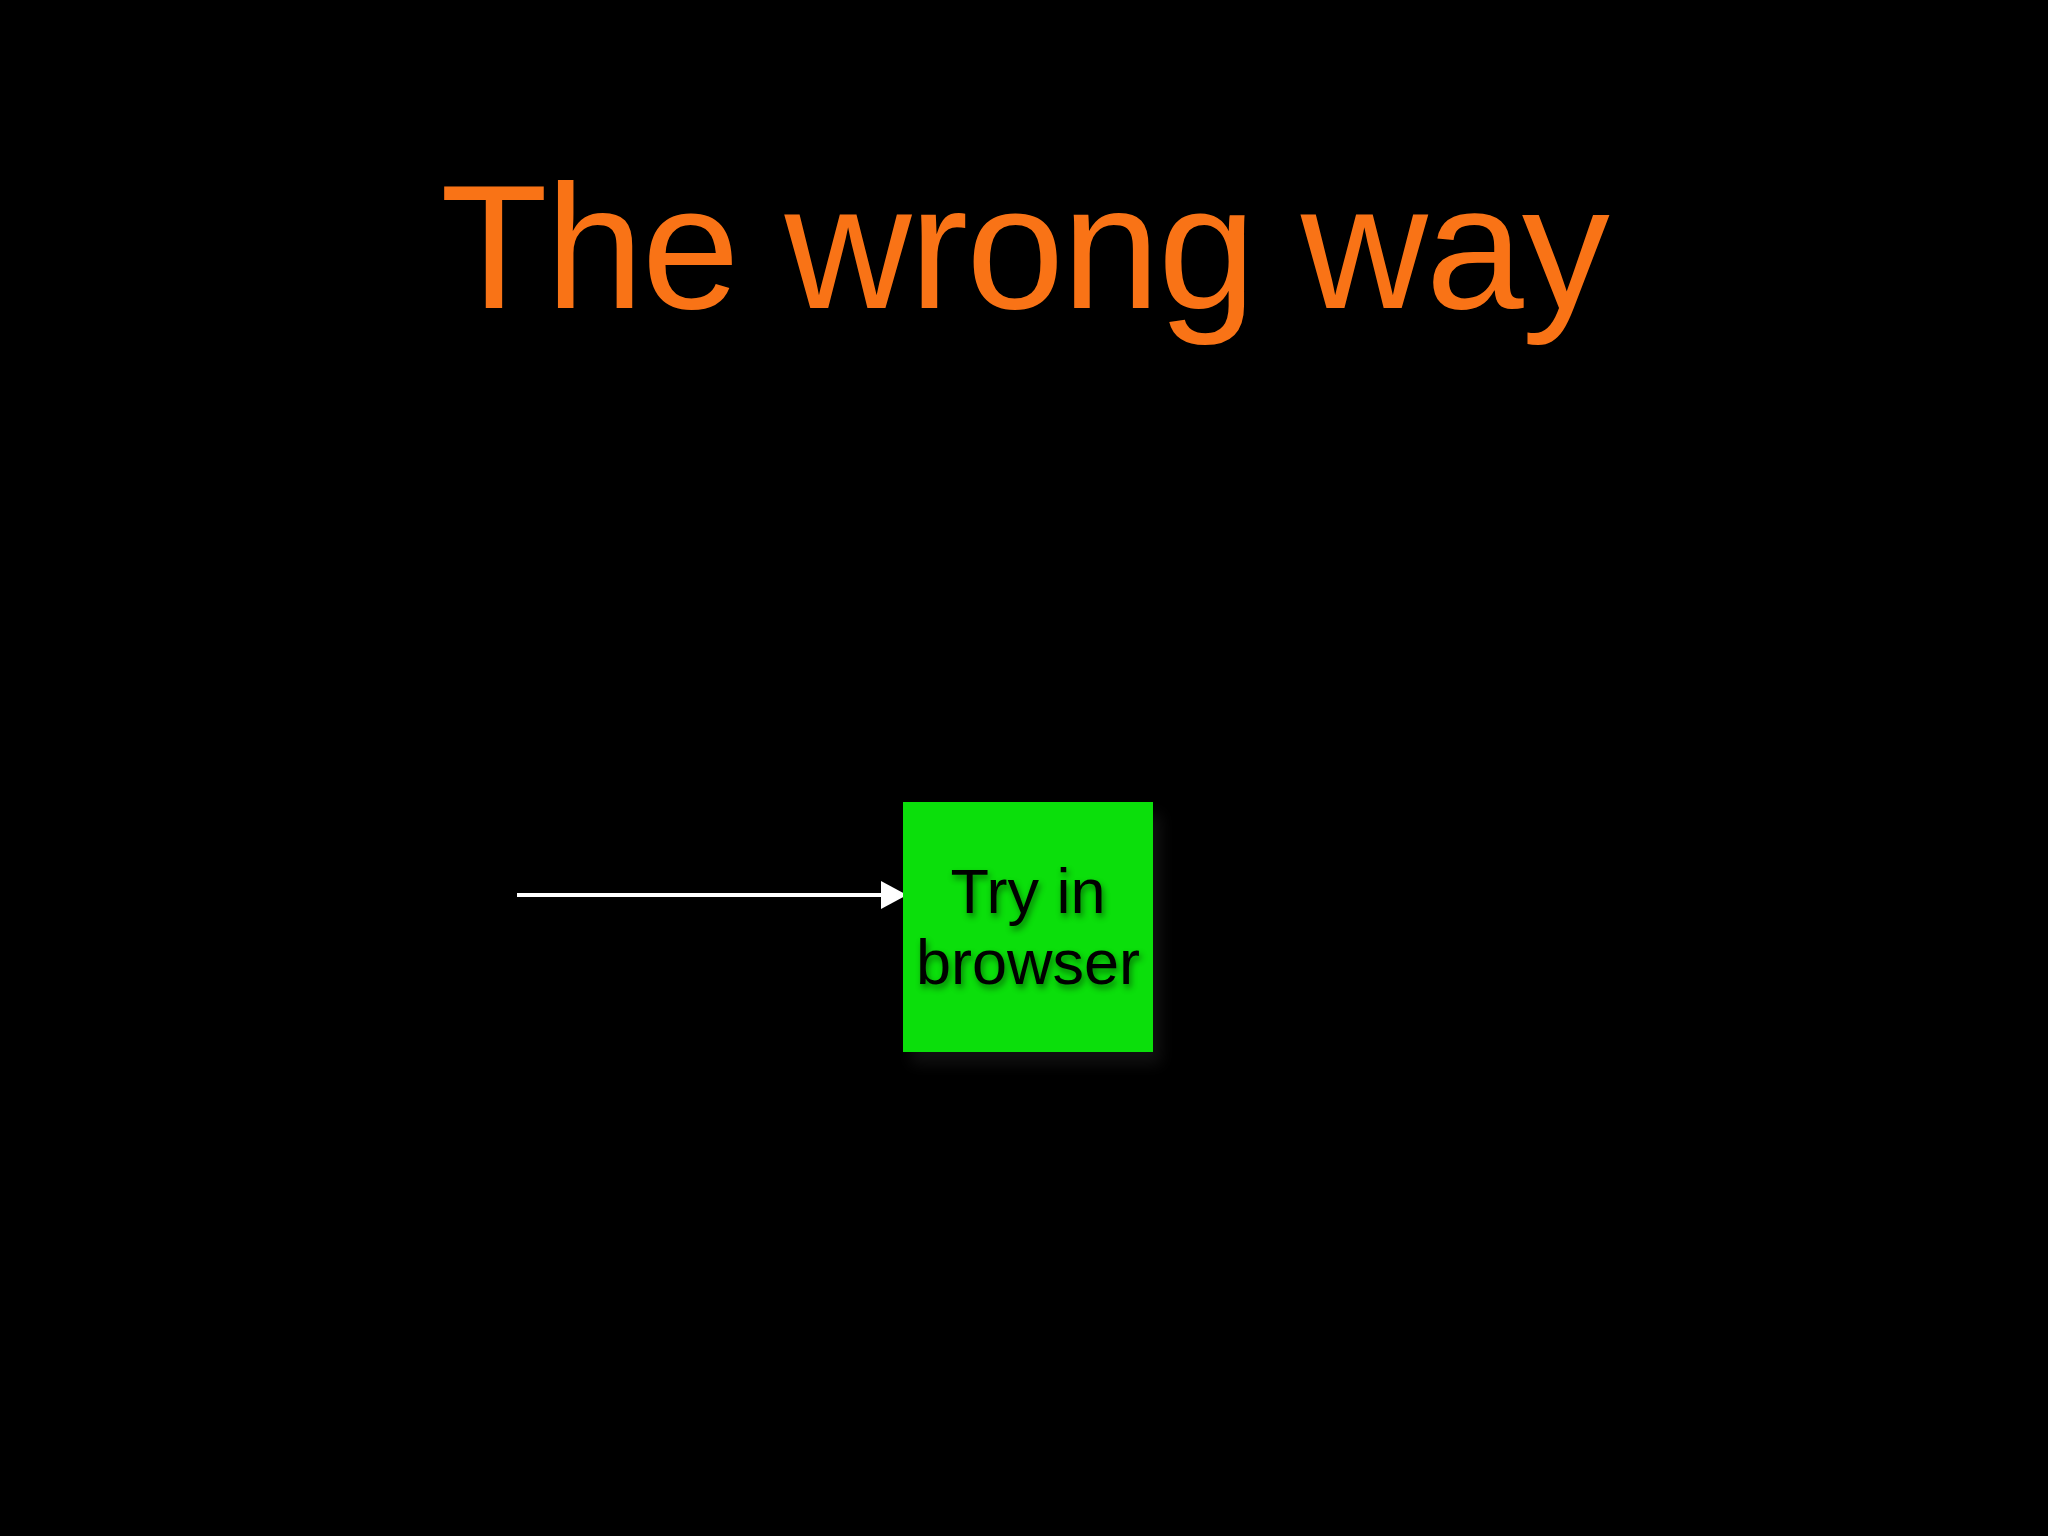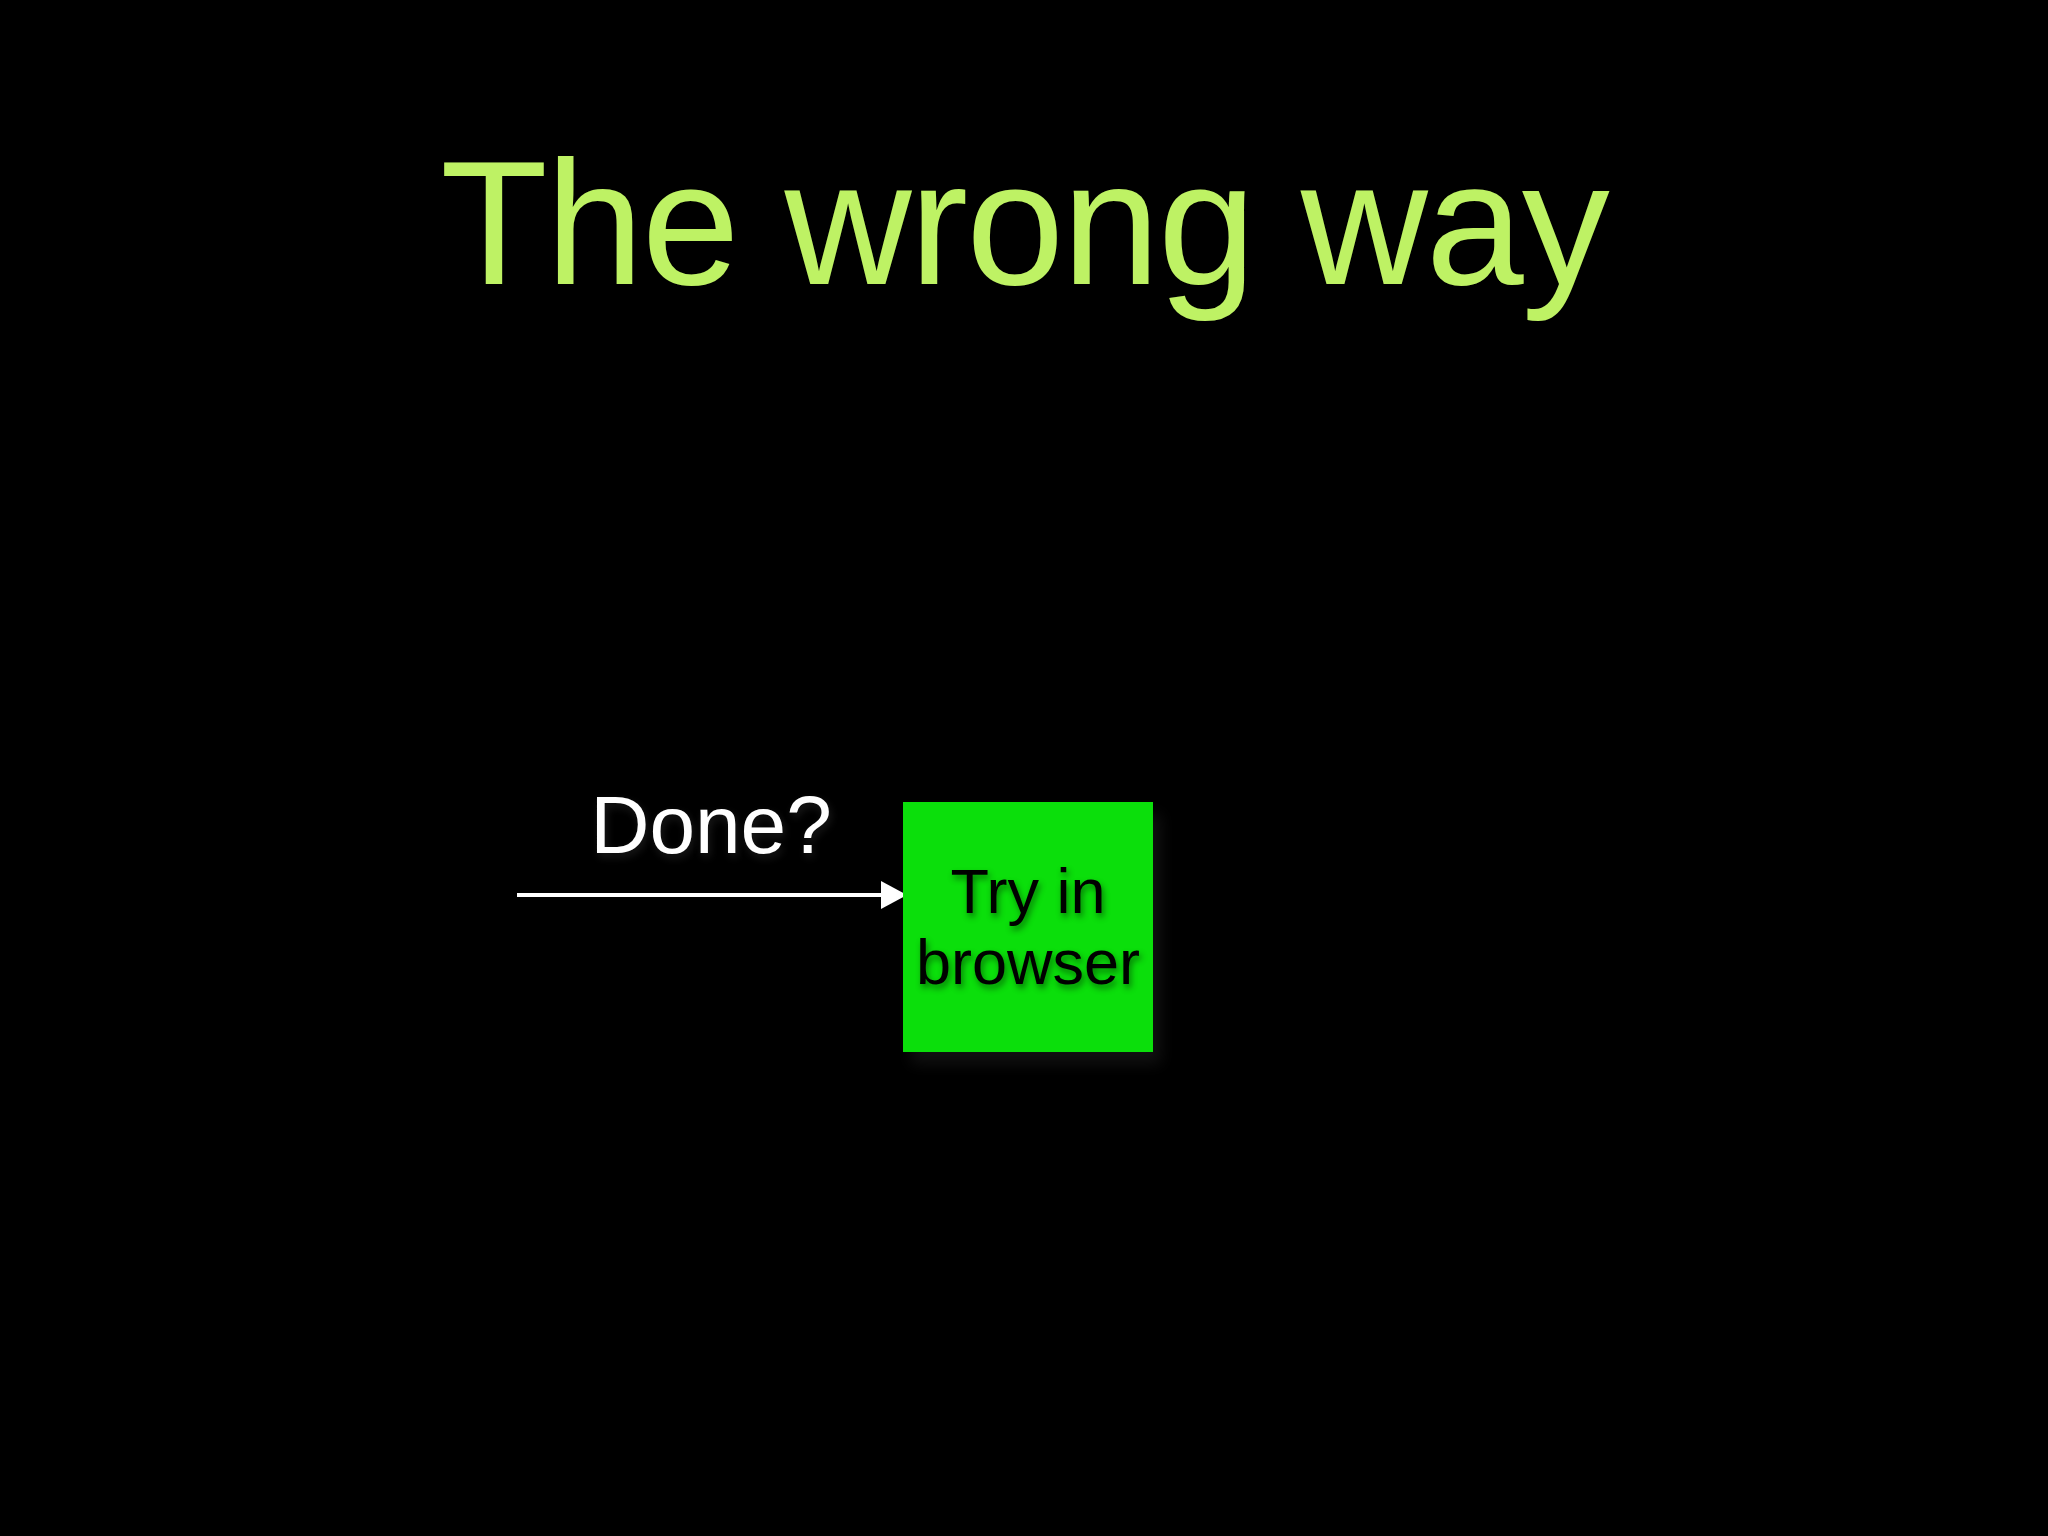--- a/index.html
+++ b/index.html
@@ -61,24 +61,23 @@
     top: 860px;
     width: 390px;
     height: 70px;
   }
 </style>
 </head>
 <body>
 
 <div id="stage" style="background-color: rgb(0, 0, 0);">
 
-  <div class="slide-title" style="color: #bef264;">The wrong way</div>
+  <div class="slide-title" style="color: #f97316; margin-top: 24px;">The wrong way</div>
 
 
-  <div class="edge-label" style="color: rgb(255, 255, 255);">Done?</div>
 
   <svg class="flow-arrow" viewBox="0 0 390 70">
     <line x1="0" y1="35" x2="366" y2="35" stroke-width="4" stroke="#ffffff"></line>
     <polygon points="364,21 390,35 364,49" fill="#ffffff"></polygon>
   </svg>
 
   <div class="node" id="node-try-in-browser" style="background-color: rgb(11, 223, 11);">
     <div class="label" style="color: rgb(0, 0, 0);">
       <span>Try in</span><br>
       <span>browser</span>

